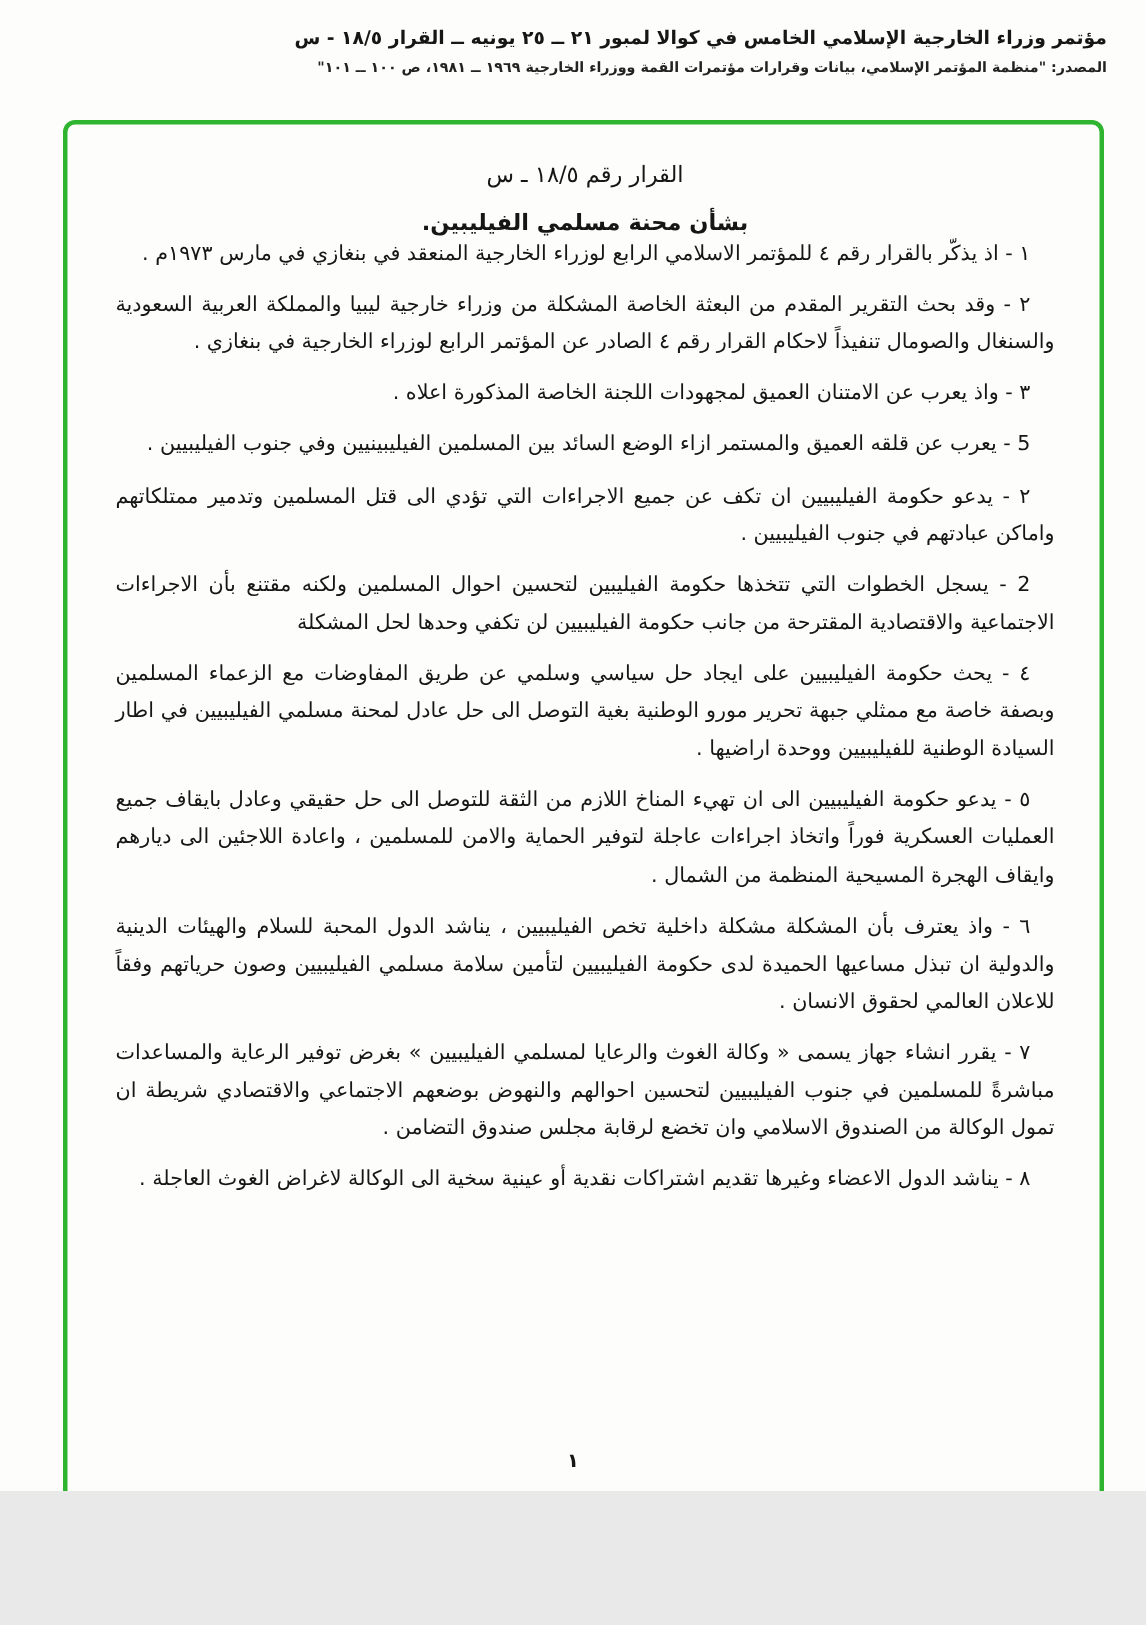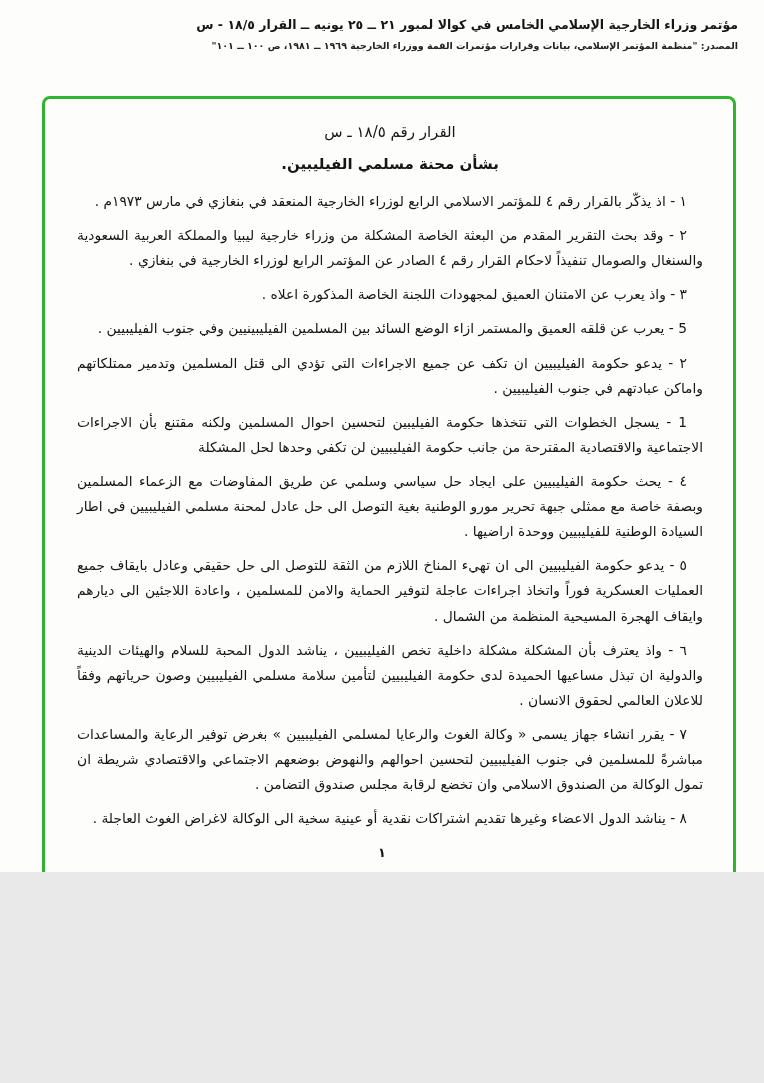--- a/index.html
+++ b/index.html
@@ -1,21 +1,21 @@
 <!DOCTYPE html>
 <html lang="ar"><head>
 <meta charset="utf-8">
 <style>
   * { box-sizing: border-box; margin: 0; padding: 0; }
   html, body { background: #e9e9e9; }
   body { font-family: "DejaVu Sans", sans-serif; color: #161616; }
   .page {
     position: relative;
     width: 764px;
-    height: 872px;
+    height: 994px;
     margin: 0 auto;
     background: #fdfdfb;
     overflow: hidden;
   }
   .header {
     direction: rtl;
     text-align: right;
     padding: 16px 26px 0 26px;
   }
   .header-line1 {
@@ -25,42 +25,41 @@
   }
   .header-line2 {
     font-weight: bold;
     font-size: 9.5px;
     line-height: 1.5;
     margin-top: 4px;
     color: #222;
   }
   .doc-frame {
     position: absolute;
-    top: 96px;
+    top: 80px;
     left: 42px;
     width: 694px;
     height: 958px;
     border: 3px solid #2eb42e;
     border-radius: 8px;
     padding: 24px 30px 10px 32px;
     direction: rtl;
     overflow: hidden;
     background: #fdfdfb;
   }
   .doc-title {
     text-align: center;
     font-size: 15px;
     letter-spacing: 1.5px;
     margin-bottom: 14px;
   }
   .doc-subtitle {
     text-align: center;
     font-weight: bold;
     font-size: 15px;
-    margin-bottom: 16px;
   }
   .para {
     direction: rtl;
     text-align: justify;
     font-size: 13.8px;
     line-height: 1.82;
     margin-bottom: 9px;
     text-indent: 16px;
   }
   .footer-page {
@@ -85,21 +84,21 @@
 
   <div class="doc-frame" style="border-color: rgb(46, 180, 46);">
     <div class="doc-title">القرار رقم ١٨/٥ ـ س</div>
     <div class="doc-subtitle">بشأن محنة مسلمي الفيليبين.</div>
 
     <div class="para">١ - اذ يذكّر بالقرار رقم ٤ للمؤتمر الاسلامي الرابع لوزراء الخارجية المنعقد في بنغازي في مارس ١٩٧٣م .</div>
     <div class="para">٢ - وقد بحث التقرير المقدم من البعثة الخاصة المشكلة من وزراء خارجية ليبيا والمملكة العربية السعودية والسنغال والصومال تنفيذاً لاحكام القرار رقم ٤ الصادر عن المؤتمر الرابع لوزراء الخارجية في بنغازي .</div>
     <div class="para">٣ - واذ يعرب عن الامتنان العميق لمجهودات اللجنة الخاصة المذكورة اعلاه .</div>
     <div class="para">5 - يعرب عن قلقه العميق والمستمر ازاء الوضع السائد بين المسلمين الفيليبينيين وفي جنوب الفيليبيين .</div>
     <div class="para">٢ - يدعو حكومة الفيليبيين ان تكف عن جميع الاجراءات التي تؤدي الى قتل المسلمين وتدمير ممتلكاتهم واماكن عبادتهم في جنوب الفيليبيين .</div>
-    <div class="para">1 - يسجل الخطوات التي تتخذها حكومة الفيليبين لتحسين احوال المسلمين ولكنه مقتنع بأن الاجراءات الاجتماعية والاقتصادية المقترحة من جانب حكومة الفيليبيين لن تكفي وحدها لحل المشكلة</div>
+    <div class="para">2 - يسجل الخطوات التي تتخذها حكومة الفيليبين لتحسين احوال المسلمين ولكنه مقتنع بأن الاجراءات الاجتماعية والاقتصادية المقترحة من جانب حكومة الفيليبيين لن تكفي وحدها لحل المشكلة</div>
     <div class="para">٤ - يحث حكومة الفيليبيين على ايجاد حل سياسي وسلمي عن طريق المفاوضات مع الزعماء المسلمين وبصفة خاصة مع ممثلي جبهة تحرير مورو الوطنية بغية التوصل الى حل عادل لمحنة مسلمي الفيليبيين في اطار السيادة الوطنية للفيليبيين ووحدة اراضيها .</div>
     <div class="para">٥ - يدعو حكومة الفيليبيين الى ان تهيء المناخ اللازم من الثقة للتوصل الى حل حقيقي وعادل بايقاف جميع العمليات العسكرية فوراً واتخاذ اجراءات عاجلة لتوفير الحماية والامن للمسلمين ، واعادة اللاجئين الى ديارهم وايقاف الهجرة المسيحية المنظمة من الشمال .</div>
     <div class="para">٦ - واذ يعترف بأن المشكلة مشكلة داخلية تخص الفيليبيين ، يناشد الدول المحبة للسلام والهيئات الدينية والدولية ان تبذل مساعيها الحميدة لدى حكومة الفيليبيين لتأمين سلامة مسلمي الفيليبيين وصون حرياتهم وفقاً للاعلان العالمي لحقوق الانسان .</div>
     <div class="para">٧ - يقرر انشاء جهاز يسمى « وكالة الغوث والرعايا لمسلمي الفيليبيين » بغرض توفير الرعاية والمساعدات مباشرةً للمسلمين في جنوب الفيليبيين لتحسين احوالهم والنهوض بوضعهم الاجتماعي والاقتصادي شريطة ان تمول الوكالة من الصندوق الاسلامي وان تخضع لرقابة مجلس صندوق التضامن .</div>
     <div class="para">٨ - يناشد الدول الاعضاء وغيرها تقديم اشتراكات نقدية أو عينية سخية الى الوكالة لاغراض الغوث العاجلة .</div>
   </div>
 
   <div class="footer-page">١</div>
 
 </div>

